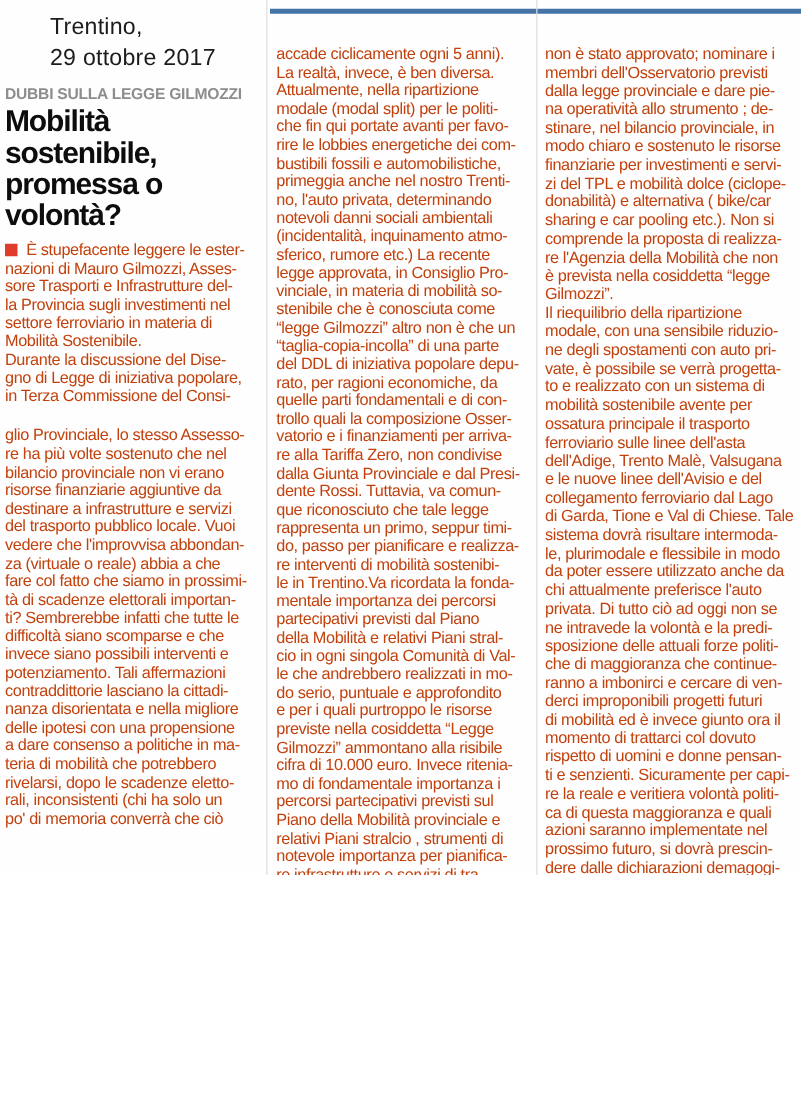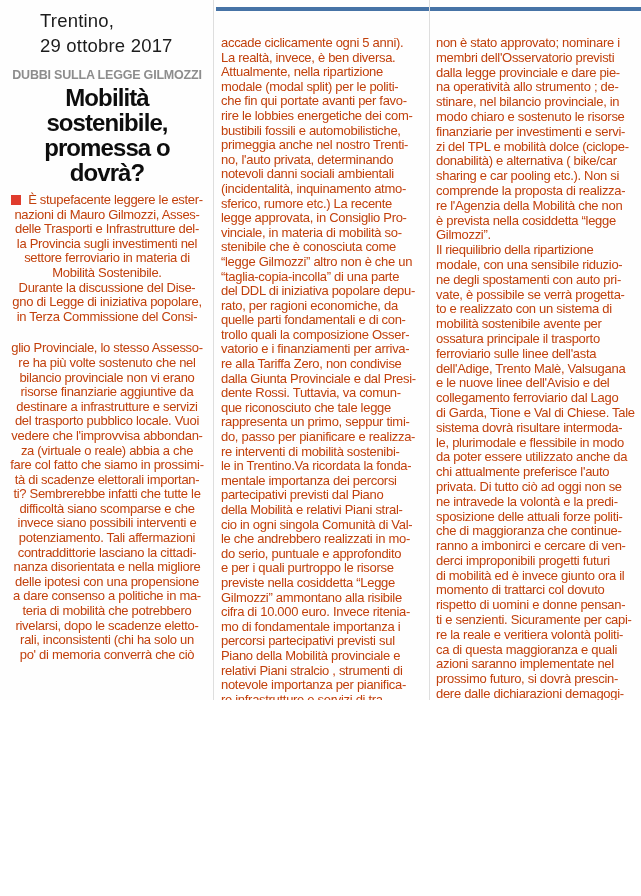--- a/index.html
+++ b/index.html
@@ -21,21 +21,21 @@
   
   .top-rule{
     position:absolute;left:216px;top:7px;width:425px;height:4px;
     background:#4673a6;
   }
   .col-divider{position:absolute;top:0;width:1px;height:896px;background:#dedede;}
   #divider-1{left:213px;}
   #divider-2{left:429px;}
   
   .col{position:absolute;}
-  #col1{left:4px;top:6px;width:206px;text-align:center;}
+  #col1{left:4px;top:6px;width:206px;}
   #col2{left:221px;top:36px;width:202px;}
   #col3{left:436px;top:36px;width:202px;}
   
   .kicker{
     margin-top:60px 0 0 0;
     font-size:12.5px;font-weight:bold;color:#8d8d8d;
     letter-spacing:-0.2px;
     margin:62px 0 3px 0;
   }
   .headline{
@@ -75,25 +75,25 @@
   <div class="top-rule"></div>
   <div id="divider-1" class="col-divider"></div>
   <div id="divider-2" class="col-divider"></div>
 
   <div class="date-note prewrap">Trentino,
 29 ottobre 2017</div>
 
   <div id="col1" class="col">
     <div class="kicker">DUBBI SULLA LEGGE GILMOZZI</div>
     <div class="headline prewrap">Mobilità sostenibile,
-promessa o dovrà?</div>
+promessa o volontà?</div>
     <div class="body-text">
       <span class="sq sq-red"></span><span class="prewrap">È stupefacente leggere le ester-
 nazioni di Mauro Gilmozzi, Asses-
-delle Trasporti e Infrastrutture del-
+sore Trasporti e Infrastrutture del-
 la Provincia sugli investimenti nel
 settore ferroviario in materia di
 Mobilità Sostenibile.
 Durante la discussione del Dise-
 gno di Legge di iniziativa popolare,
 in Terza Commissione del Consi-</span>
     </div>
     <div class="body-text para2 prewrap">glio Provinciale, lo stesso Assesso-
 re ha più volte sostenuto che nel
 bilancio provinciale non vi erano

